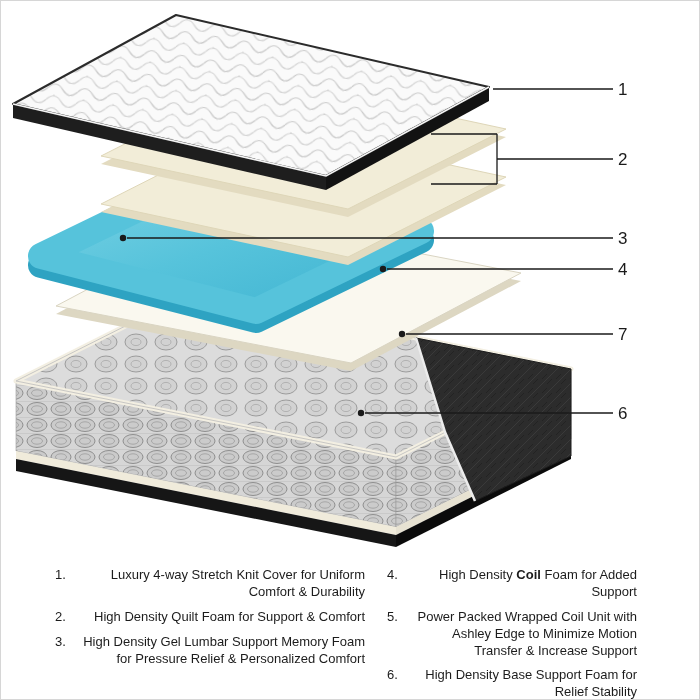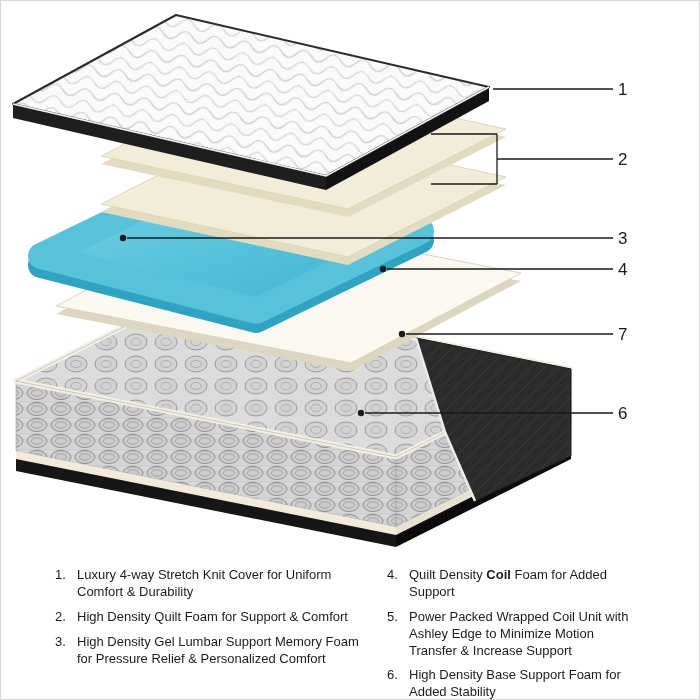--- a/index.html
+++ b/index.html
@@ -11,21 +11,21 @@
   svg{display:block;}
   .callout-num{font-family:"Liberation Sans",sans-serif;font-size:17px;fill:#1a1a1a;}
   .legend{
     position:absolute;left:0;right:0;top:558px;
     display:flex;gap:22px;padding:8px 16px 0 54px;box-sizing:border-box;
   }
   .legend-col{flex:0 0 310px;}
   .legend-col.right{flex:0 0 250px;}
   .legend-item{display:flex;margin-bottom:8px;font-size:13px;line-height:1.3;}
   .legend-num{flex:0 0 22px;}
-  .legend-text{flex:1;}
+  .legend-text{flex:1;text-align:right;}
   .legend-text b{font-weight:bold;}
 </style>
 </head>
 <body>
 
 <div class="page">
 
   <svg width="700" height="556" viewBox="0 0 700 556">
     <defs>
       <pattern id="quilt" width="30" height="24" patternUnits="userSpaceOnUse" patternTransform="rotate(9)">
@@ -141,26 +141,26 @@
         <span class="legend-text">High Density Quilt Foam for Support &amp; Comfort</span>
       </div>
       <div class="legend-item">
         <span class="legend-num">3.</span>
         <span class="legend-text">High Density Gel Lumbar Support Memory Foam for Pressure Relief &amp; Personalized Comfort</span>
       </div>
     </div>
     <div class="legend-col right">
       <div class="legend-item">
         <span class="legend-num">4.</span>
-        <span class="legend-text"><span>Quilt Density </span><b>Coil</b><span> Foam for Added Support</span></span>
+        <span class="legend-text"><span>High Density </span><b>Coil</b><span> Foam for Added Support</span></span>
       </div>
       <div class="legend-item">
         <span class="legend-num">5.</span>
         <span class="legend-text">Power Packed Wrapped Coil Unit with Ashley Edge to Minimize Motion Transfer &amp; Increase Support</span>
       </div>
       <div class="legend-item">
         <span class="legend-num">6.</span>
-        <span class="legend-text">High Density Base Support Foam for Added Stability</span>
+        <span class="legend-text">High Density Base Support Foam for Relief Stability</span>
       </div>
     </div>
   </div>
 
 </div>
 
 </body></html>

